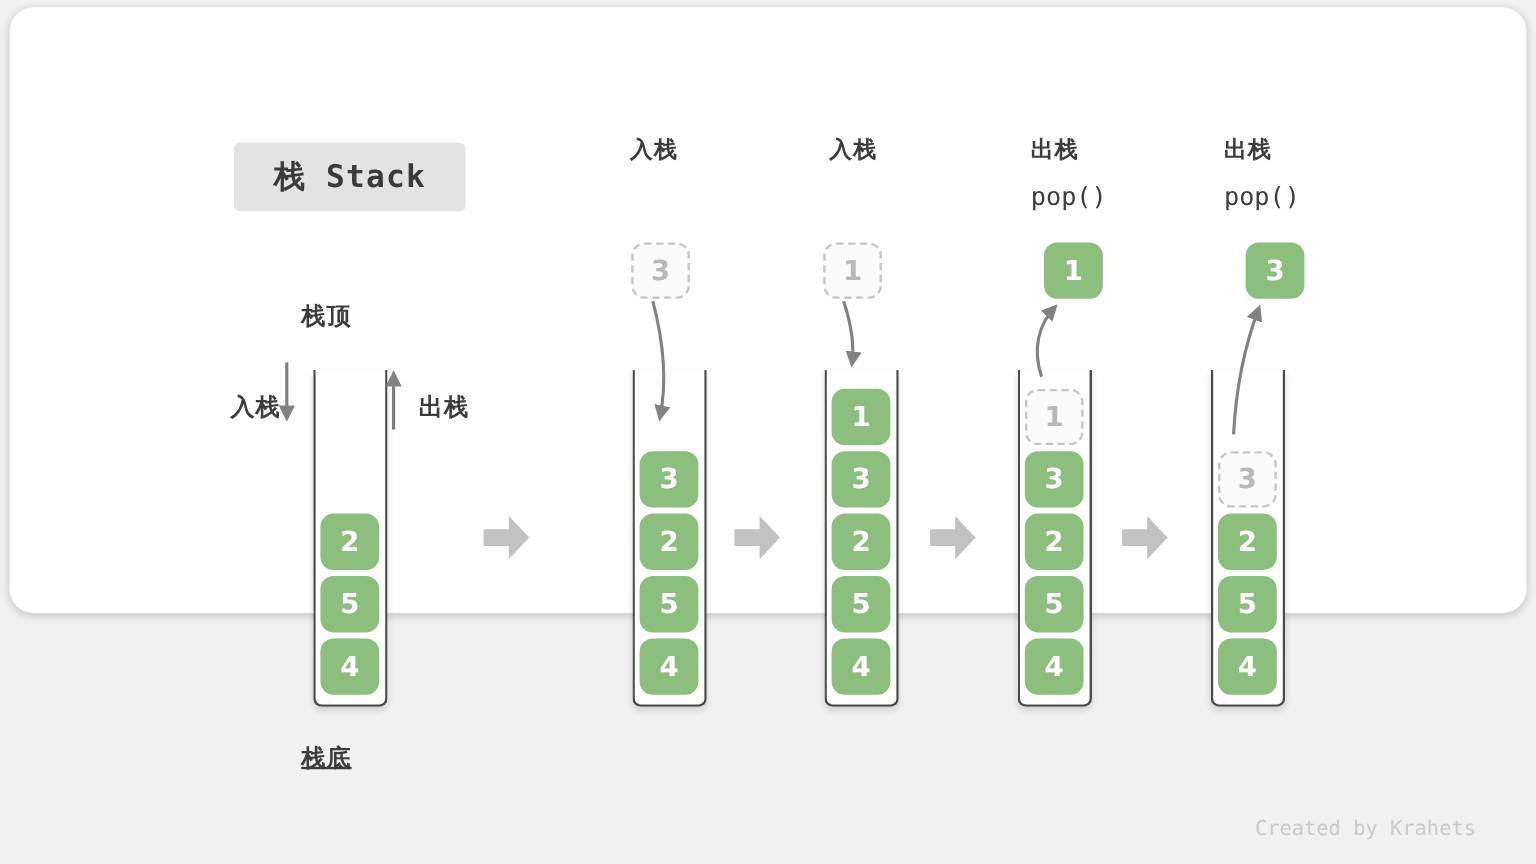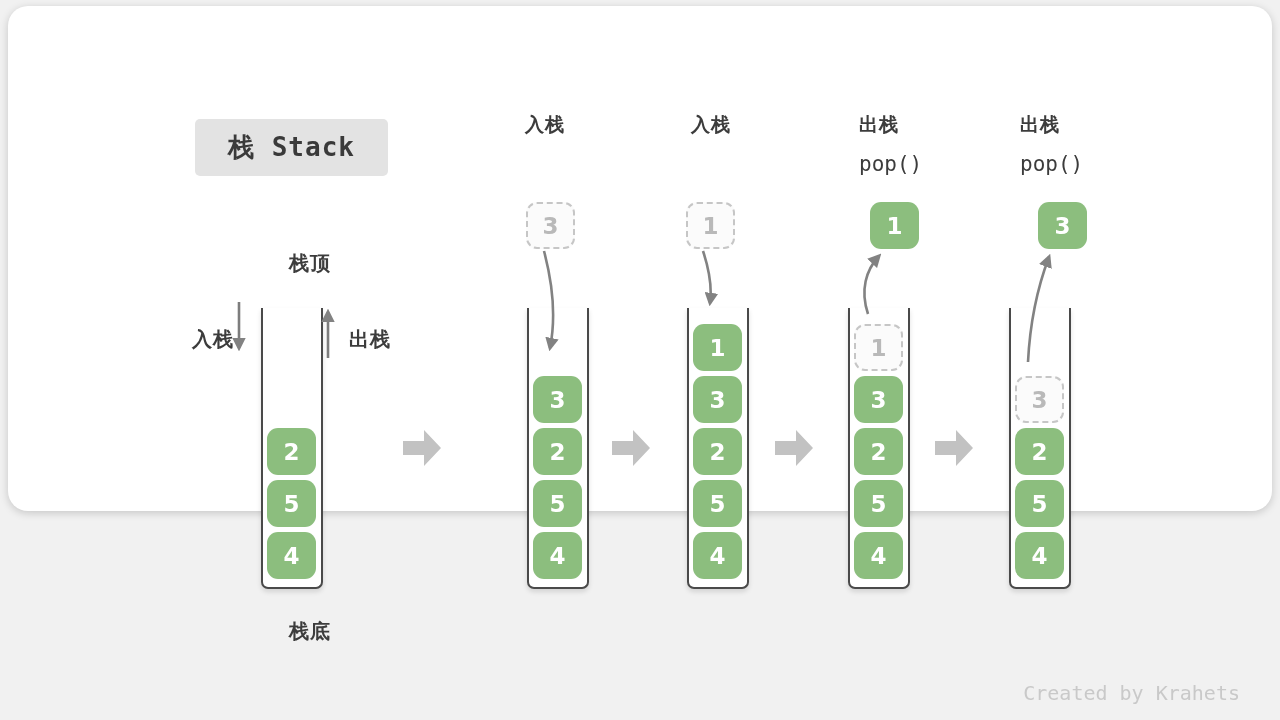--- a/index.html
+++ b/index.html
@@ -75,23 +75,23 @@
   .r1 { top: 16px; } .r2 { top: 68px; } .r3 { top: 120px; }
   .r4 { top: 172px; } .r5 { top: 224px; }
   .floating { top: 196px; }
   .overlay {
     position: absolute; left: 0; top: 0;
     width: 1280px; height: 720px;
     pointer-events: none;
   }
   .watermark {
     position: absolute;
-    right: 32px; top: 675px;
+    right: 42px; top: 675px;
     font-family: "DejaVu Sans Mono", monospace;
-    font-size: 20px; color: #c9c9c9;
+    font-size: 17px; color: #c9c9c9;
   }
 </style>
 </head>
 <body>
 
 <div class="card">
 
   <div class="title-box">
     <span>栈 Stack</span>
   </div>
@@ -104,22 +104,22 @@
   </div>
   <div class="op-header" style="left:851px">
     <div class="op-name">出栈</div>
     <div class="op-call"><span>pop(</span><span class="arg"></span><span>)</span></div>
   </div>
   <div class="op-header" style="left:1012px">
     <div class="op-name">出栈</div>
     <div class="op-call"><span>pop(</span><span class="arg"></span><span>)</span></div>
   </div>
 
-  <div class="side-label" style="left:243px; top:244px; width:80px; text-align:right;">栈顶</div>
-  <div class="side-label" style="left:243px; top:612px; width:80px; text-align:right;">栈底</div>
+  <div class="side-label" style="left:243px; top:244px; width:80px; text-align:left;">栈顶</div>
+  <div class="side-label" style="left:243px; top:612px; width:80px; text-align:left;text-decoration:underline;">栈底</div>
   <div class="side-label" style="left:168px; top:320px; width:58px; text-align:right;">入栈</div>
   <div class="side-label" style="left:341px; top:320px; width:58px; text-align:left;">出栈</div>
 
   <div class="cell dashed floating" style="left:518px">3</div>
   <div class="cell dashed floating" style="left:678px">1</div>
   <div class="cell solid floating" style="left:862px">1</div>
   <div class="cell solid floating" style="left:1030px">3</div>
 
   <div class="stack" style="left:253px">
     <div class="cell solid r3">2</div>

